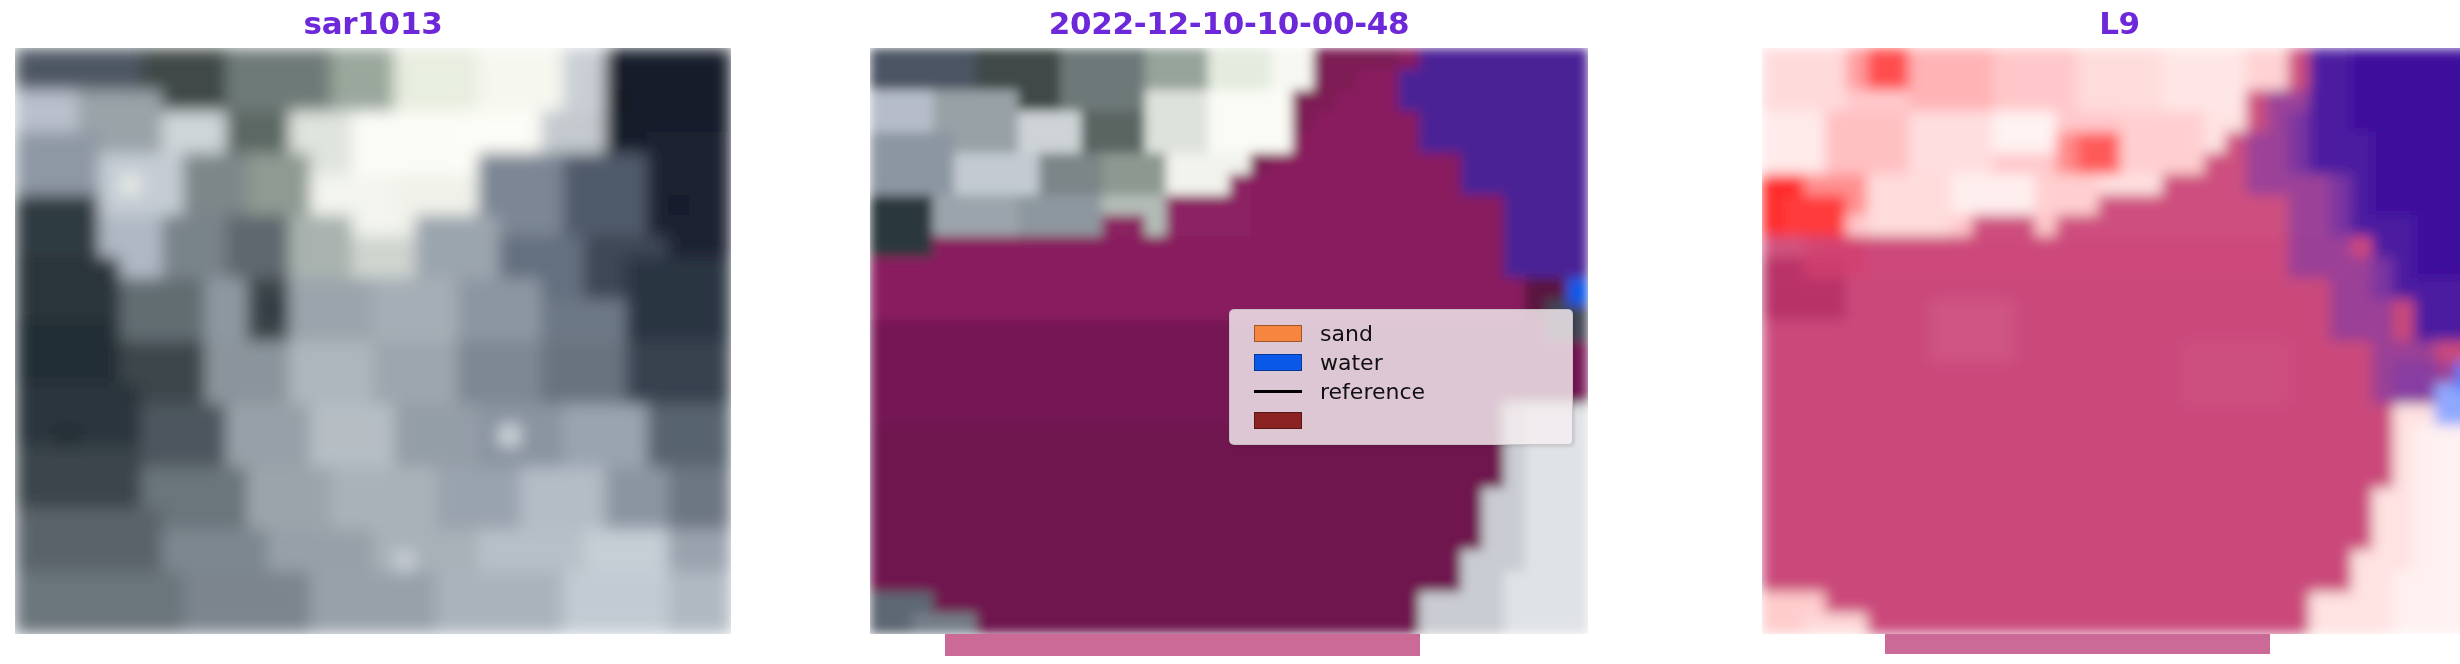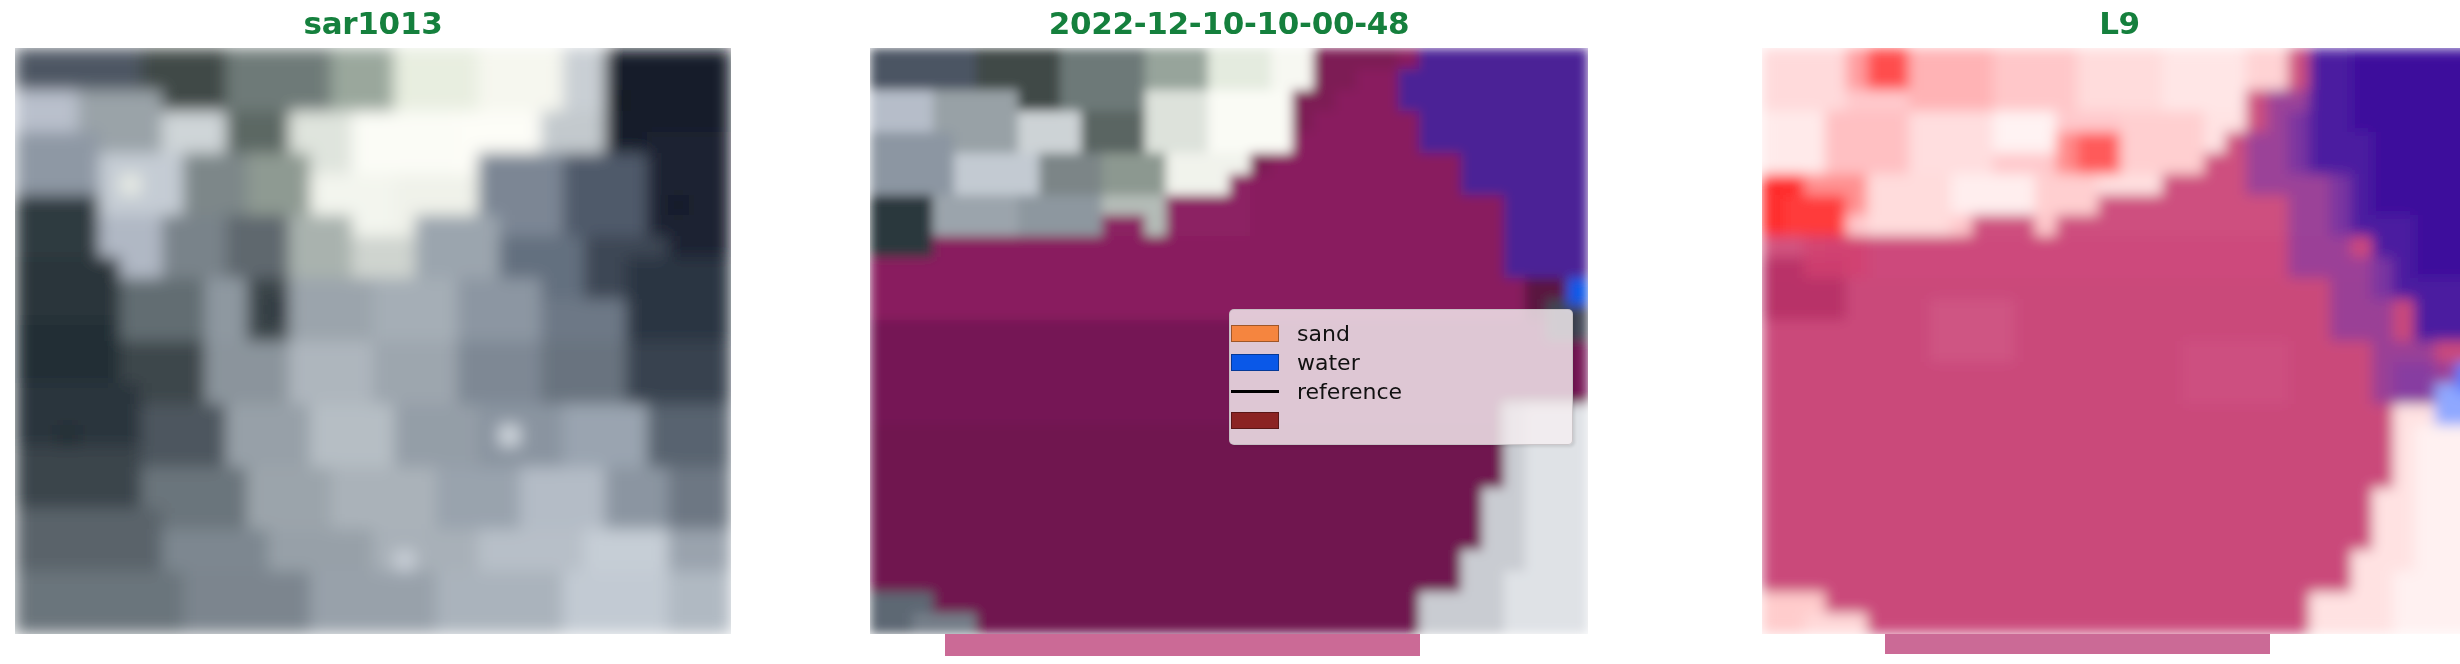--- a/index.html
+++ b/index.html
@@ -30,21 +30,21 @@
   }
 
   .panel-title {
     position: absolute;
     top: 5px;
     left: 0;
     width: 100%;
     text-align: center;
     font-size: 31px;
     font-weight: bold;
-    color: #15803d;
+    color: #6d28d9;
     letter-spacing: -0.3px;
     line-height: 36px;
     white-space: nowrap;
   }
 
   .image-area {
     position: absolute;
     top: 48px;
     overflow: hidden;
   }
@@ -61,21 +61,21 @@
   
   .legend {
     position: absolute;
     left: 1229px;
     top: 357px;
     width: 344px;
     box-sizing: border-box;
     background: rgba(245, 238, 240, 0.82);
     border: 1px solid rgba(190,185,188,0.75);
     border-radius: 5px;
-    padding: 9px 10px 9px 1px;
+    padding: 9px 10px 9px 24px;
     box-shadow: 2px 2px 3px rgba(0,0,0,0.10);
     z-index: 50;
   }
   .legend-row {
     display: flex;
     align-items: center;
     height: 29px;
   }
   .legend-swatch-wrap {
     width: 66px;

